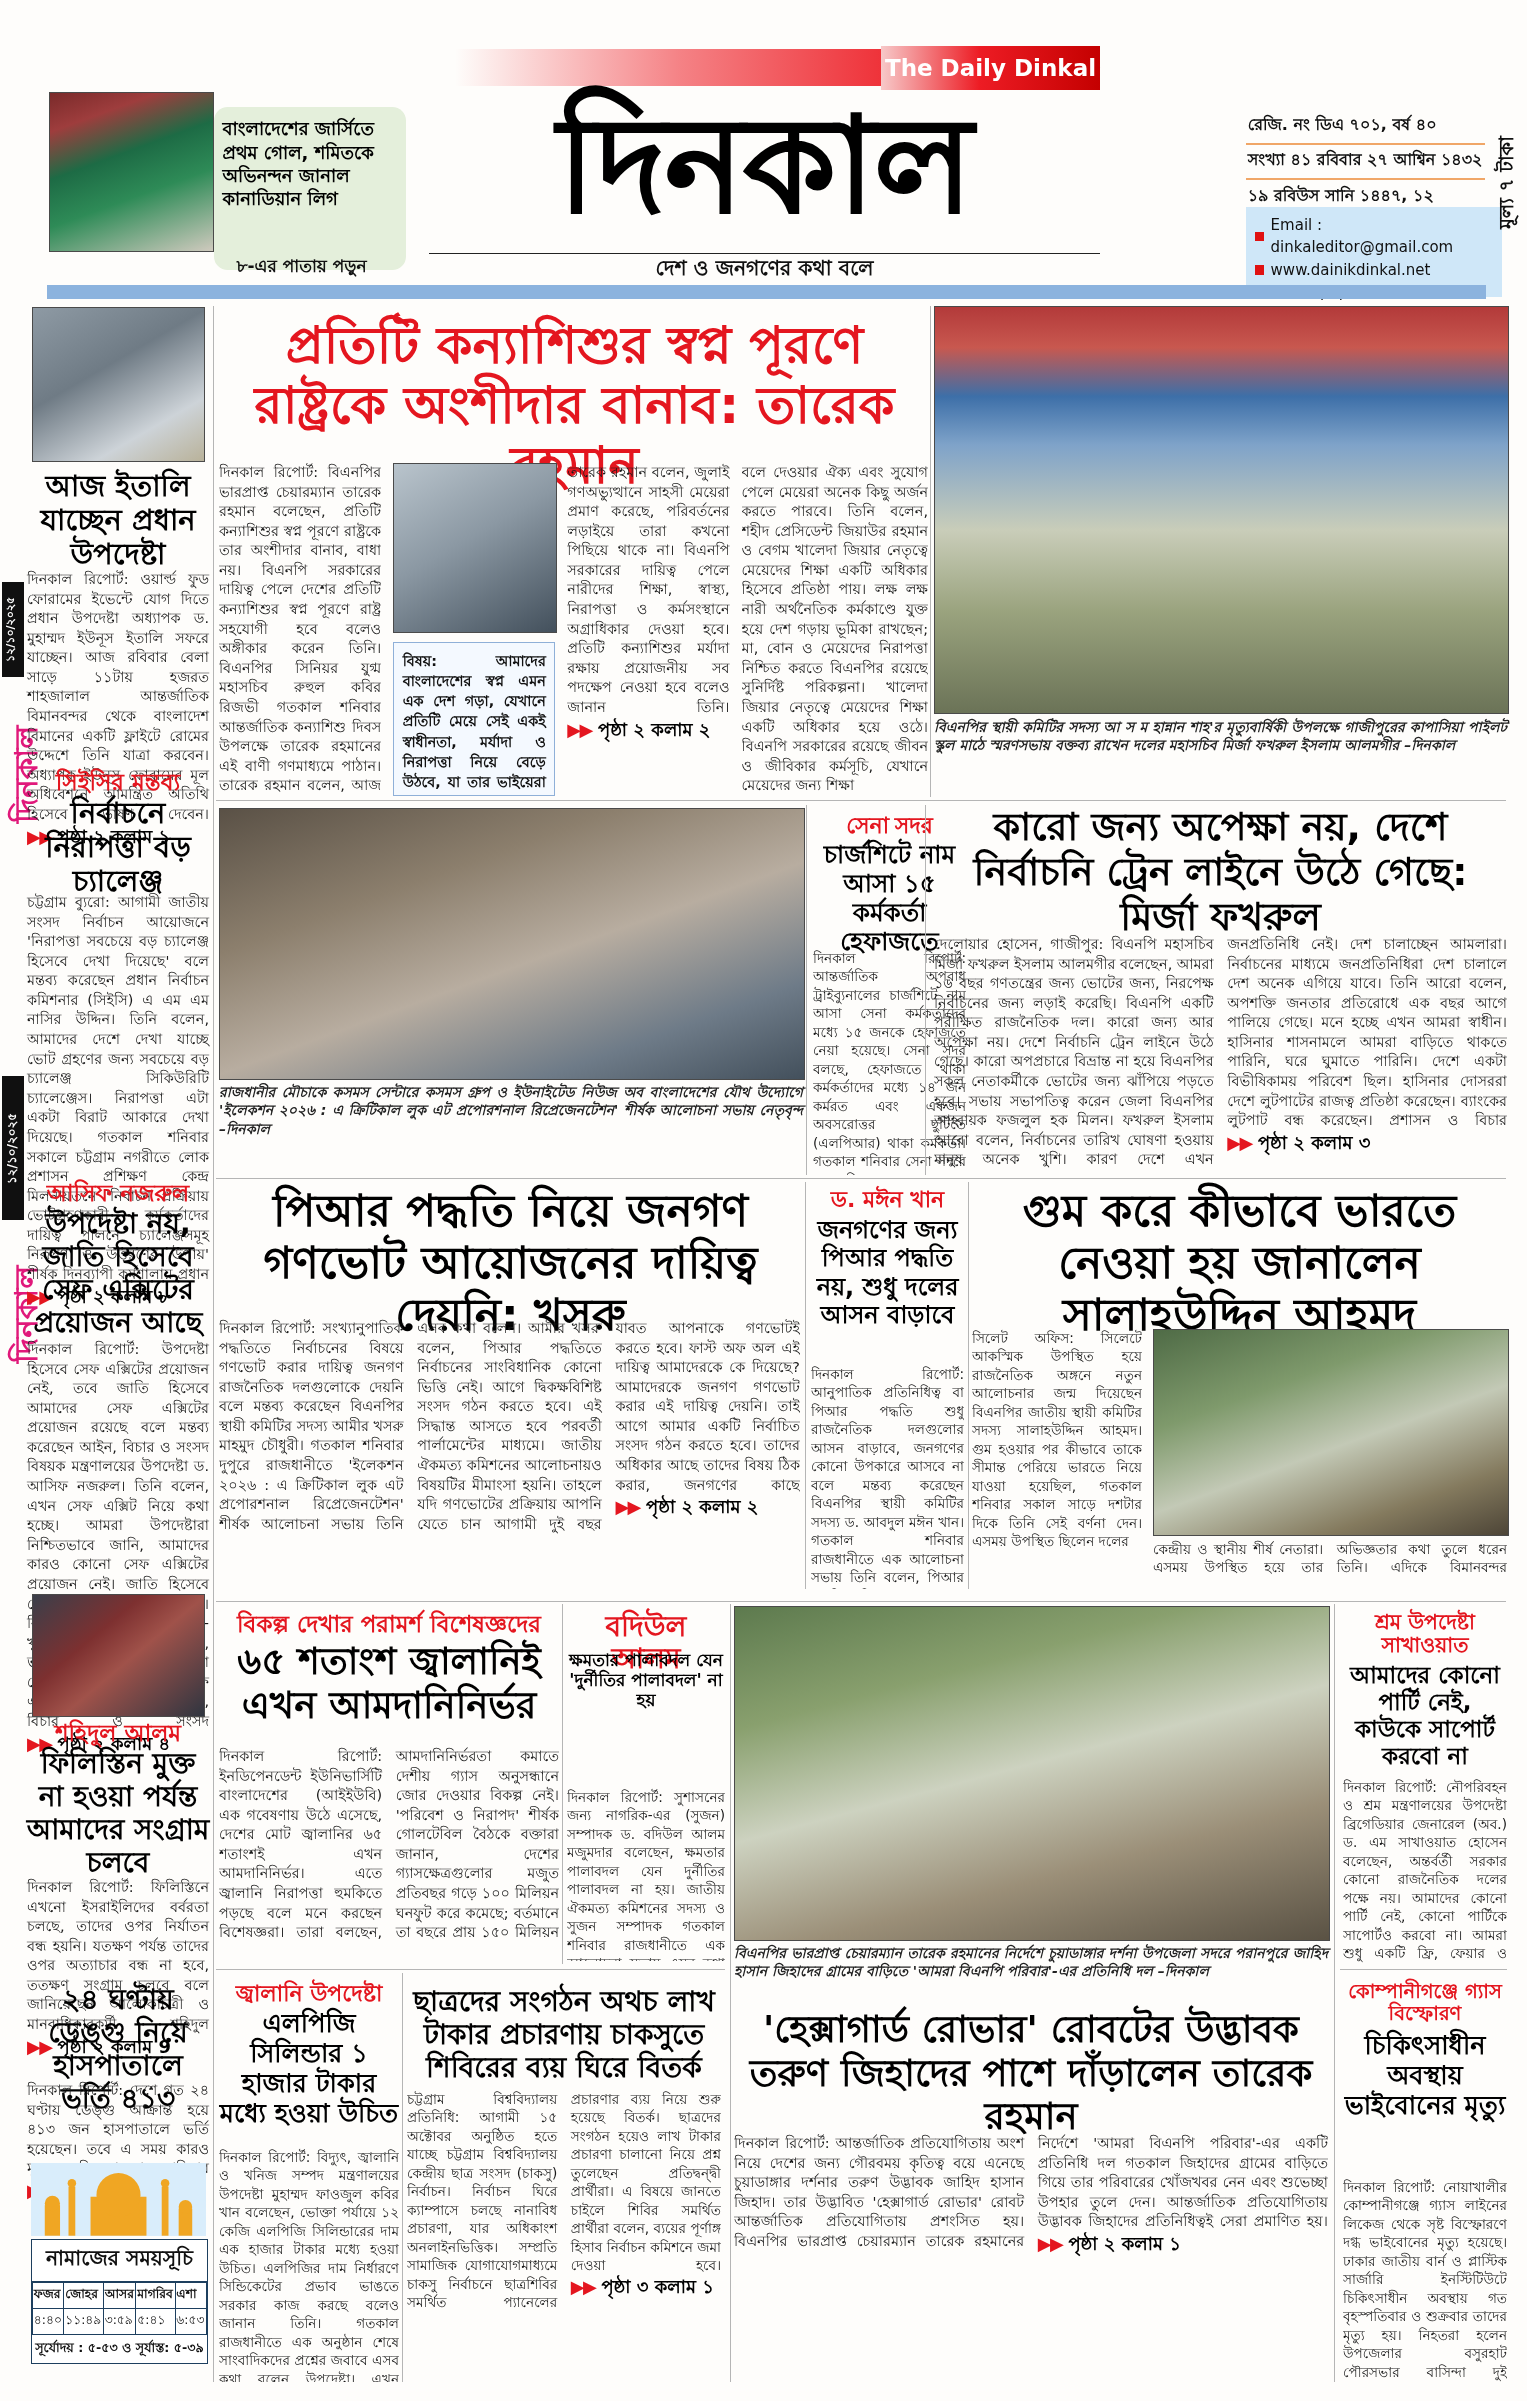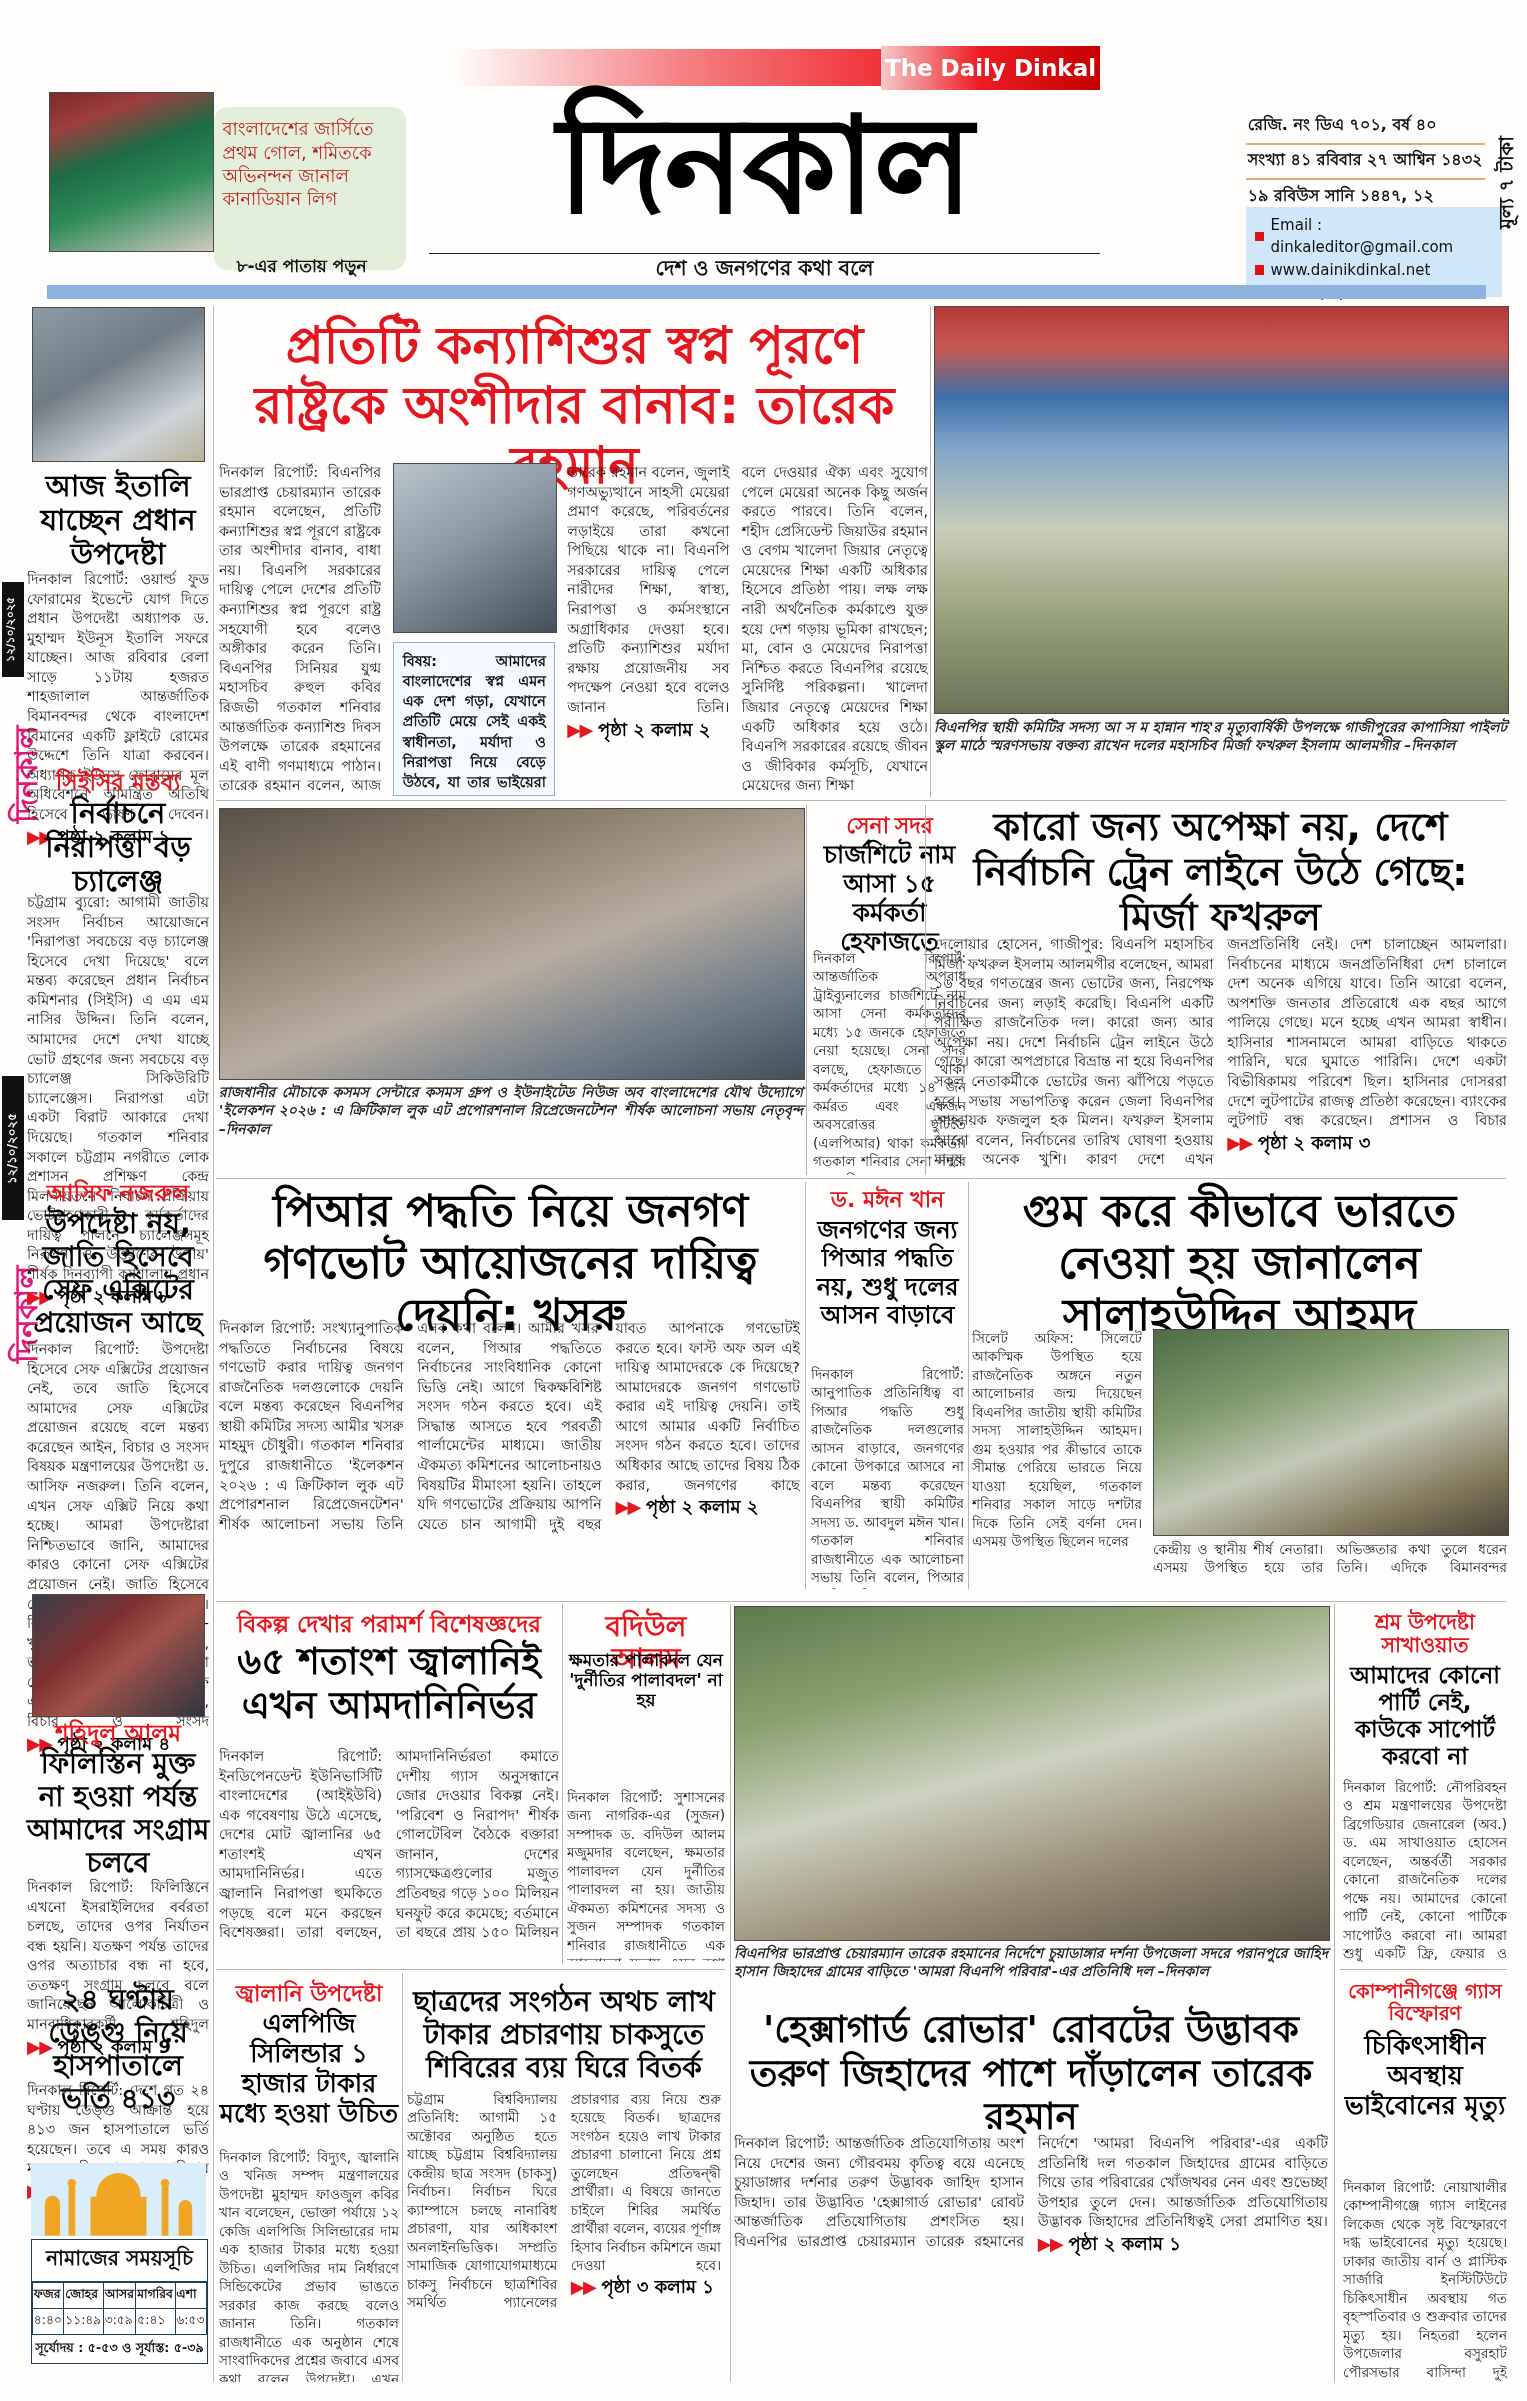--- a/index.html
+++ b/index.html
@@ -13,21 +13,21 @@
   .bt{text-align:justify;font-size:14.4px;line-height:1.36;color:#1a1a1a;}
   .bt-sm{font-size:13.6px;}
   .jump{font-weight:bold;font-size:18px;color:#000;white-space:nowrap;}
   .jump .arr{color:#e4161f;letter-spacing:-1.7px;}
   .caption{font-weight:bold;font-style:italic;font-size:14px;line-height:1.32;color:#222;text-align:justify;}
   .cols2{column-count:2;column-gap:13.6px;}
   .cols3{column-count:3;column-gap:13.6px;}
   .vline{position:absolute;width:0.8px;background:#b5b5b5;}
   .hline{position:absolute;height:0.8px;background:#b5b5b5;}
   .greenbox{background:#e4efdb;border-radius:13.6px;padding:10.2px 8.5px;}
-  .teaser-txt{font-weight:normal;font-size:18px;line-height:1.3;color:#b91c1c;}
+  .teaser-txt{font-weight:bold;font-size:18px;line-height:1.3;color:#000000;}
   .brandbox{background:linear-gradient(90deg,#f7c9c9 0%,#ed1c24 45%,#c40000 100%);
             color:#fff;font-weight:bold;font-size:23px;display:flex;align-items:center;justify-content:center;}
   .swoosh{background:linear-gradient(90deg,rgba(237,28,36,0) 0%,rgba(237,28,36,.55) 35%,#ed1c24 75%,#a80000 100%);
           border-radius:0 22px 22px 0;}
   .masthead-title{font-weight:bold;color:#000;line-height:1;letter-spacing:-1.7px;}
   .tagline{border-top:1.7px solid #222;border-bottom:1.7px solid #222;display:flex;align-items:center;justify-content:center;
            font-weight:bold;font-size:20.4px;}
   .regline{font-weight:bold;font-size:16px;border-bottom:2.5px solid #f0a667;padding:2.5px 1.7px 4.2px;}
   .contact{background:#cfe7f8;padding:6.8px 8.5px;font-size:15px;line-height:1.5;font-weight:500;}
   .contact .row{display:flex;align-items:center;gap:6.8px;}

